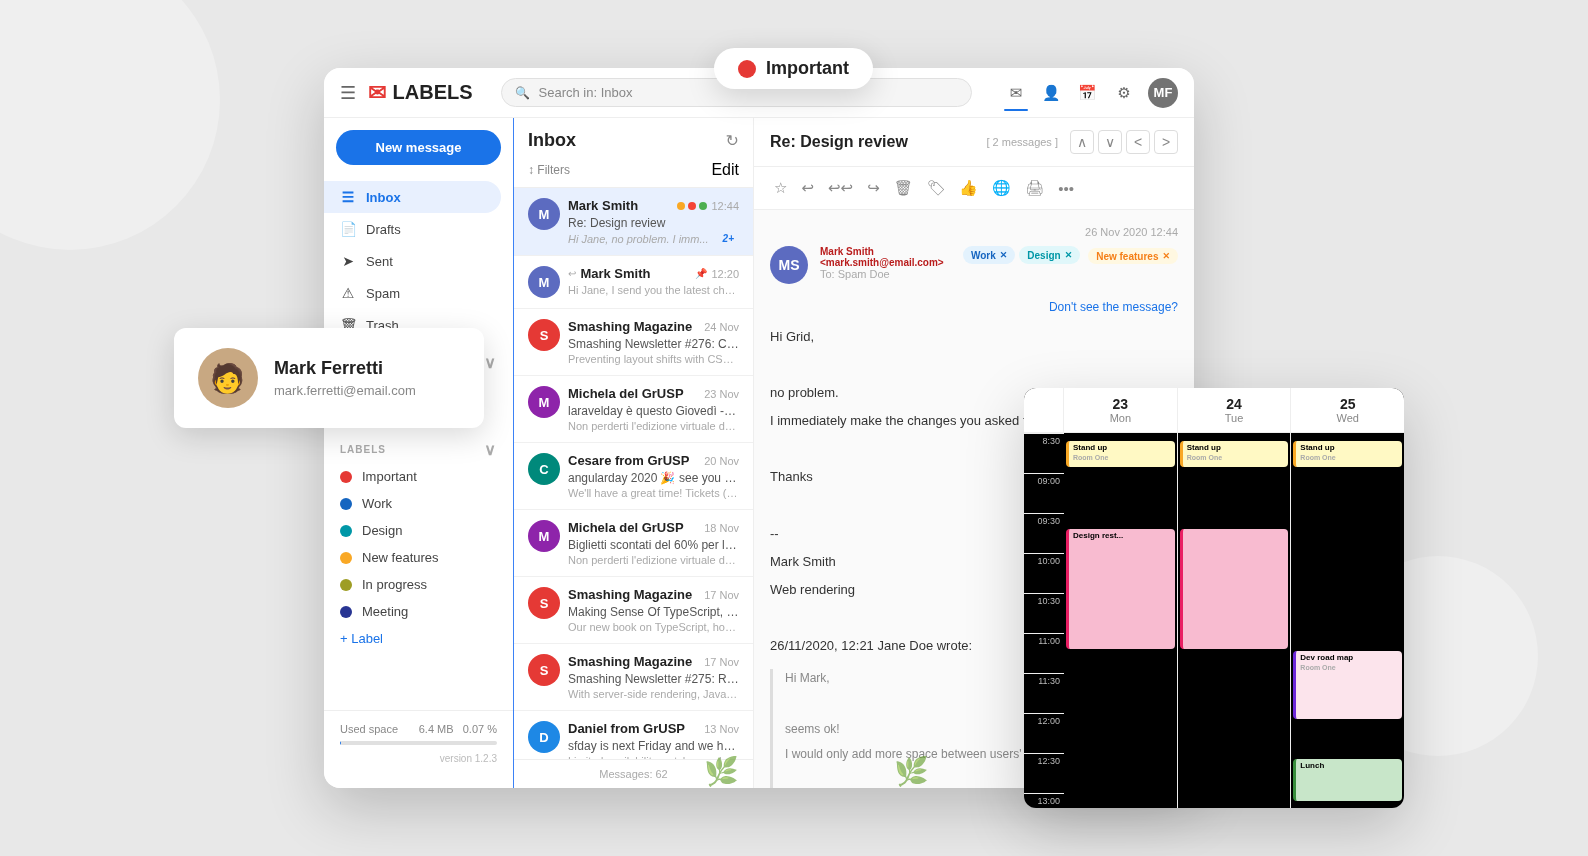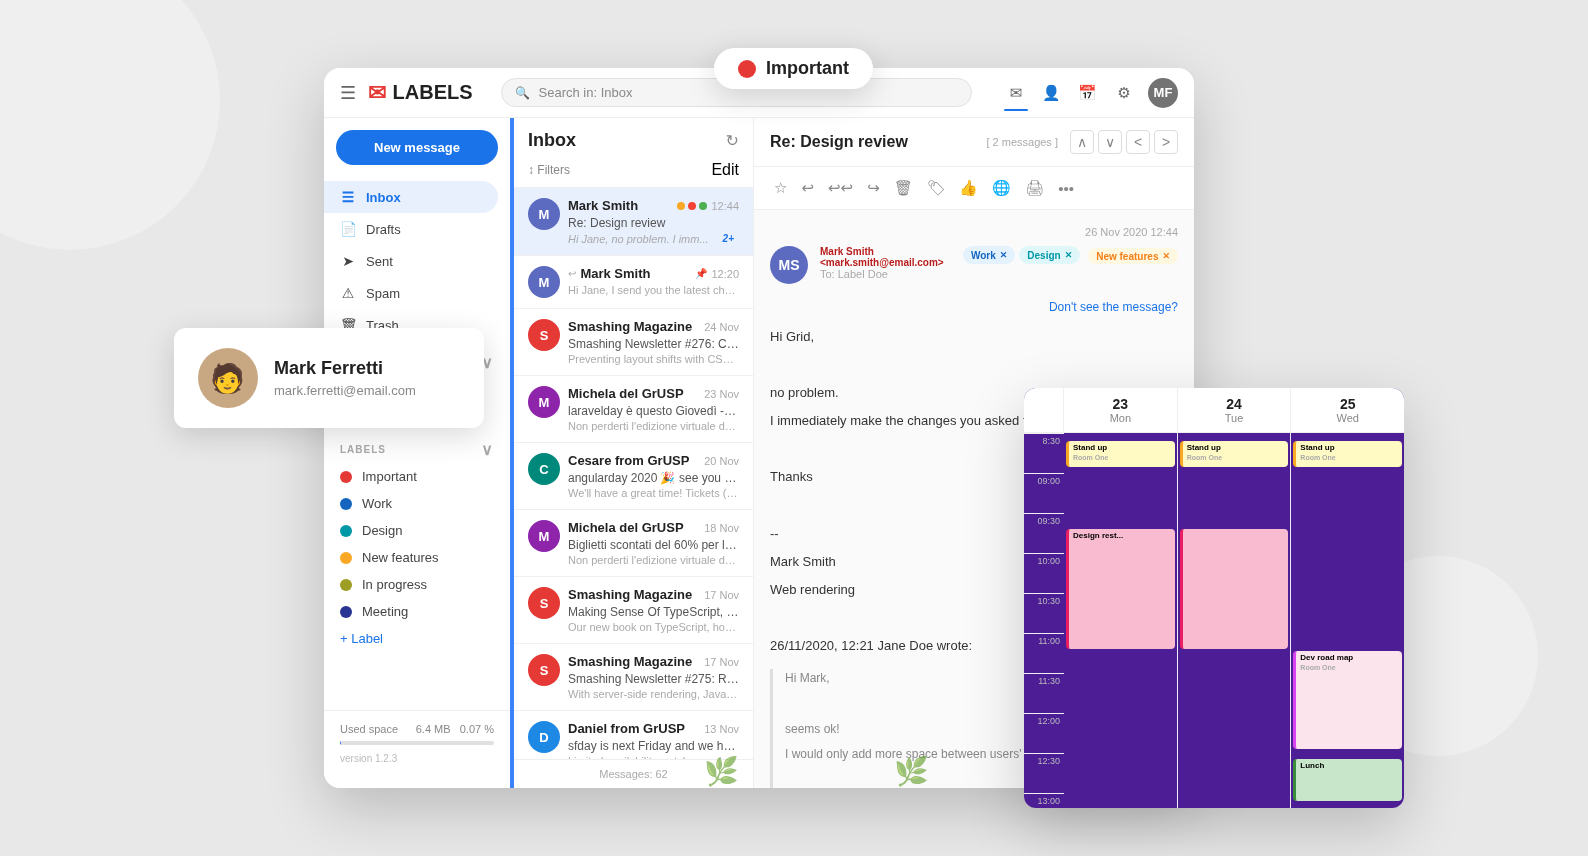--- a/index.html
+++ b/index.html
@@ -197,21 +197,21 @@
     .mail-content {
       display: flex;
       flex: 1;
       overflow: hidden;
     }
 
     
     .sidebar {
       width: 190px;
       background: white;
-      border-right: 4px solid #3b82f6;
+      border-right: 1px solid #3b82f6;
       display: flex;
       flex-direction: column;
       padding: 12px 0;
       overflow-y: auto;
       flex-shrink: 0;
     }
     .new-message-btn {
       margin: 0 12px 16px;
       background: #1a73e8;
       color: white;
@@ -303,21 +303,21 @@
     }
     .progress-bar-fill {
       background: #1a73e8;
       height: 100%;
       border-radius: 4px;
       width: 0.07%;
     }
     .version-text {
       font-size: 10px;
       color: #bbb;
-      text-align: left;
+      text-align: right;
       margin-top: 8px;
     }
     .mark-smith-label {
       font-size: 11px;
       color: #aaa;
       padding: 4px 16px;
     }
 
     
     .email-list {
@@ -594,21 +594,21 @@
       line-height: 1.6;
     }
 
     
     .calendar-panel {
       position: absolute;
       right: -10px;
       top: 350px;
       width: 380px;
       height: 420px;
-      background: #4c1d95;
+      background: #000000;
       border-radius: 12px;
       box-shadow: 0 20px 60px rgba(0,0,0,0.2);
       overflow: hidden;
       z-index: 5;
     }
     .calendar-header {
       display: flex;
       background: white;
       border-bottom: 1px solid #eee;
     }
@@ -998,21 +998,21 @@
           <span class="toolbar-icon">•••</span>
         </div>
 
         <div class="detail-body">
           <div class="message-date">26 Nov 2020 12:44</div>
 
           <div class="message-meta">
             <div class="sender-avatar">MS</div>
             <div class="message-from">
               <div class="from-name">Mark Smith &lt;mark.smith@email.com&gt;</div>
-              <div class="to-line">To: <span>Label Doe</span></div>
+              <div class="to-line">To: <span>Spam Doe</span></div>
             </div>
             <div class="message-tags">
               <span class="tag" style="background:#e3f2fd;color:#1565c0;">
                 Work <span class="tag-close">✕</span>
               </span>
               <span class="tag" style="background:#e0f7fa;color:#0097a7;">
                 Design <span class="tag-close">✕</span>
               </span>
               <br style="width:100%;">
               <span class="tag" style="background:#fff8e1;color:#f57f17;margin-top:2px;">
@@ -1102,21 +1102,21 @@
           </div>
           <div class="cal-event" style="top:96px;height:120px;background:#f8bbd0;border-left:3px solid #e91e63;">
           </div>
         </div>
 
         <div class="cal-col">
           <div class="cal-event" style="top:8px;height:26px;background:#fff9c4;border-left:3px solid #f9a825;">
             <div style="font-size:8px;">Stand up</div>
             <div style="font-size:7px;color:#aaa;">Room One</div>
           </div>
-          <div class="cal-event" style="top:218px;height:98px;background:#fce4ec;border-left:3px solid #d946ef;">
+          <div class="cal-event" style="top:218px;height:68px;background:#fce4ec;border-left:3px solid #6d28d9;">
             <div style="font-size:8px;">Dev road map</div>
             <div style="font-size:7px;color:#aaa;">Room One</div>
           </div>
           <div class="cal-event" style="top:326px;height:42px;background:#c8e6c9;border-left:3px solid #388e3c;">
             <div style="font-size:8px;">Lunch</div>
           </div>
         </div>
       </div>
     </div>
   </div>

